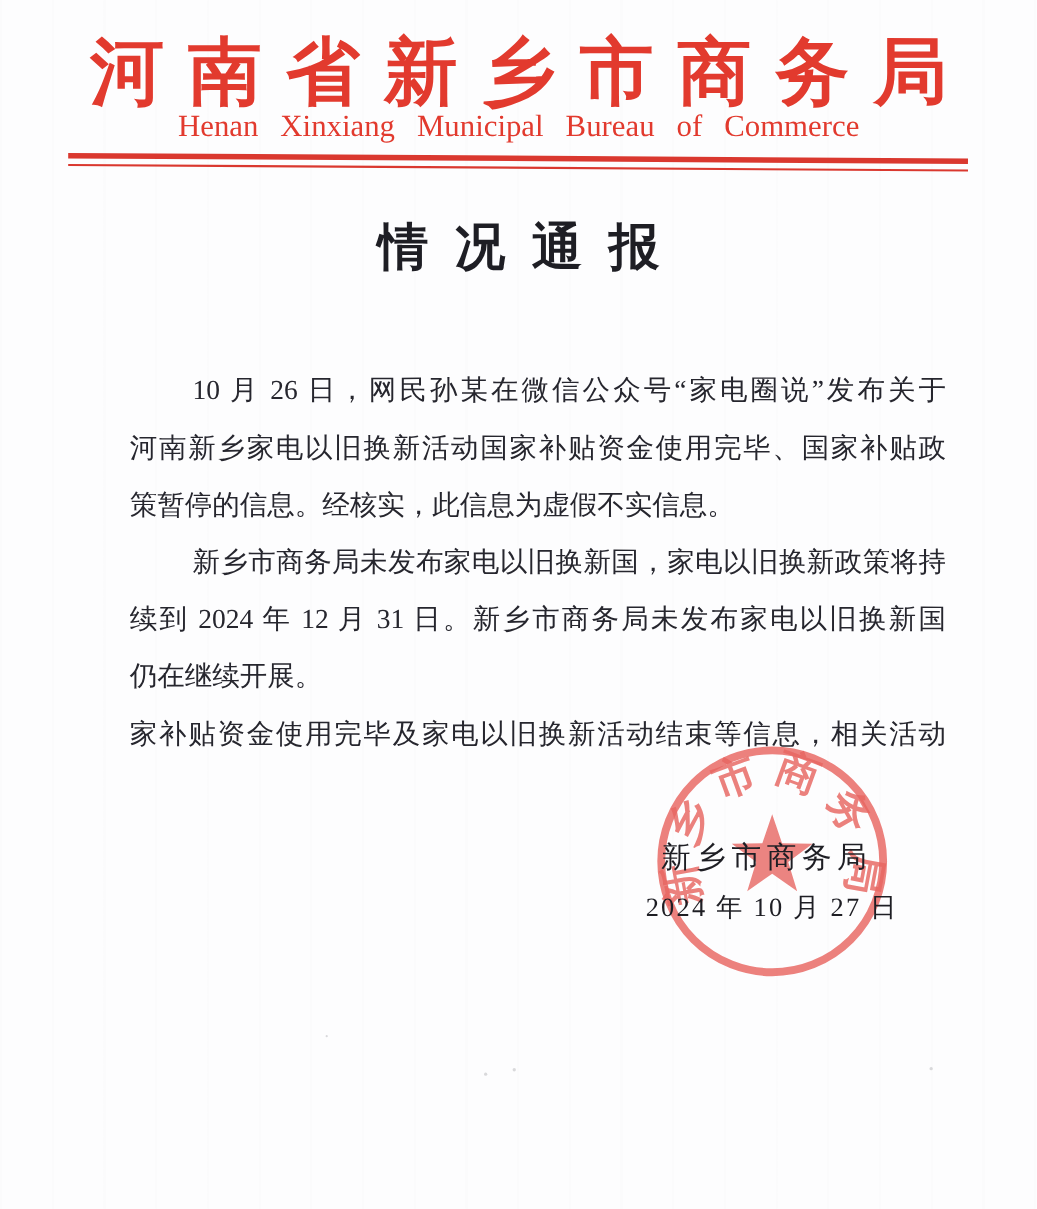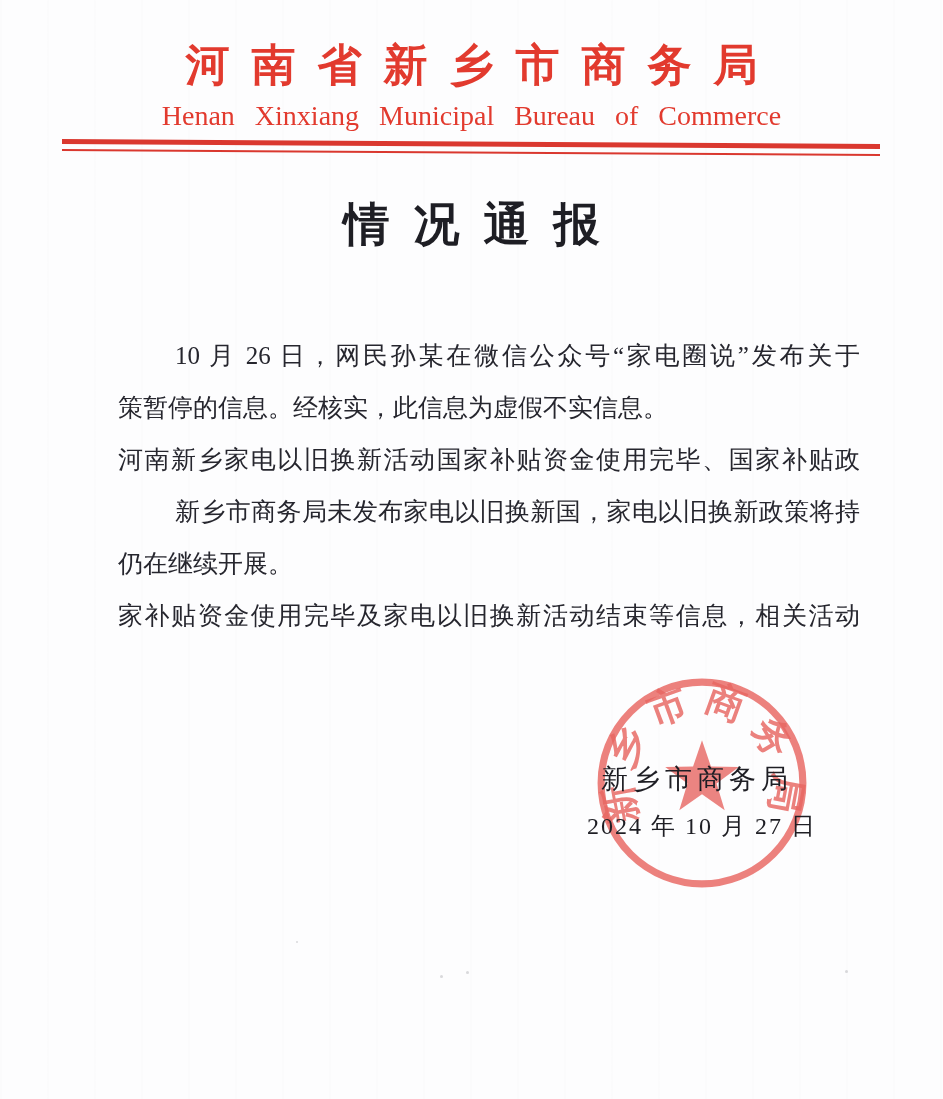--- a/index.html
+++ b/index.html
@@ -18,21 +18,21 @@
     background: #fdfdfe;
     background-image: repeating-linear-gradient(90deg, rgba(0,0,0,0.006) 0 2px, transparent 2px 47px);
     overflow: hidden;
     font-family: "Liberation Serif", "DejaVu Serif", serif;
   }
   
   .lh-cn {
     position: absolute;
     top: 34px; left: 0; width: 100%;
     text-align: center;
-    font-size: 44px;
+    font-size: 67px;
     line-height: 64px;
     font-weight: 700;
     color: var(--accent);
     letter-spacing: 22px;
     text-indent: 22px;
     white-space: nowrap;
   }
   .lh-en {
     position: absolute;
     top: 99px; left: 0; width: 100%;
@@ -133,23 +133,24 @@
     <div class="lh-cn">河南省新乡市商务局</div>
     <div class="lh-en">Henan Xinxiang Municipal Bureau of Commerce</div>
     <div class="rule rule-thick"></div>
     <div class="rule rule-thin"></div>
   </header>
 
   <h1 class="doc-title">情况通报</h1>
 
   <main class="body-text">
     <div class="line j indent">10 月 26 日，网民孙某在微信公众号“家电圈说”发布关于</div>
+    <div class="line j">河南新乡家电以旧换新活动国家补贴资金使用完毕、国家补贴政</div>
     <div class="line">策暂停的信息。经核实，此信息为虚假不实信息。</div>
-    <div class="line j">河南新乡家电以旧换新活动国家补贴资金使用完毕、国家补贴政</div>
     <div class="line j indent">新乡市商务局未发布家电以旧换新国，家电以旧换新政策将持</div>
+    <div class="line j">续到 2024 年 12 月 31 日。新乡市商务局未发布家电以旧换新国</div>
     <div class="line">仍在继续开展。</div>
     <div class="line j">家补贴资金使用完毕及家电以旧换新活动结束等信息，相关活动</div>
   </main>
 
   <div class="seal">
     <svg viewBox="0 0 212 212" xmlns="http://www.w3.org/2000/svg">
       <circle cx="106" cy="106" r="99" fill="none" stroke="var(--seal)" stroke-width="7" opacity="0.82"></circle>
       <polygon fill="var(--seal)" opacity="0.8" points="106,64 114.8,89.9 142.1,90.3 120.3,106.6 128.3,132.7 106,117 83.7,132.7 91.7,106.6 69.9,90.3 97.2,89.9"></polygon>
       <path id="sealArc" d="M 48 146 A 70 70 0 1 1 164 146" fill="none"></path>
       <text font-size="38" font-weight="700" letter-spacing="11" fill="var(--seal)" opacity="0.82" font-family="Liberation Serif, DejaVu Serif, serif">

